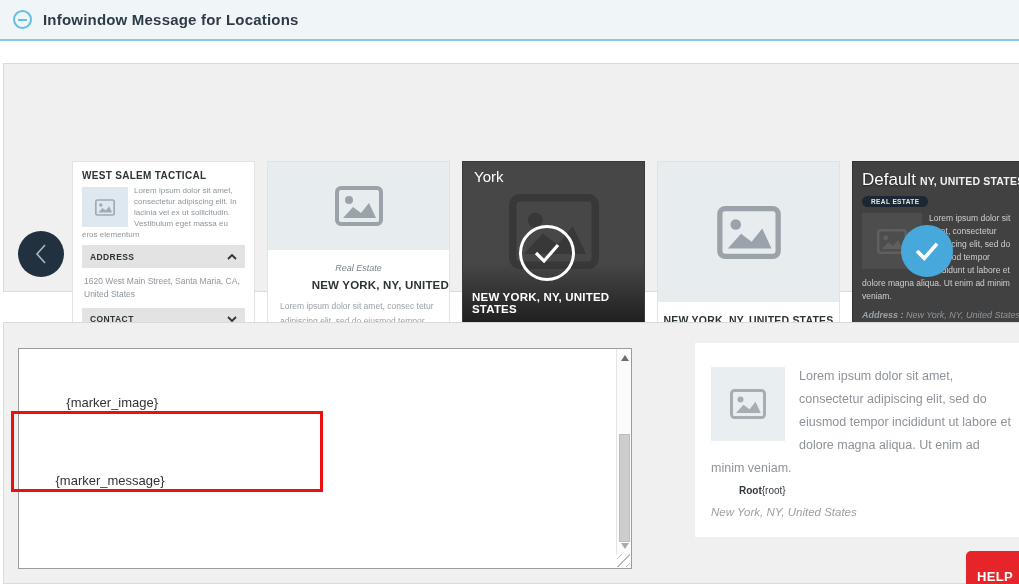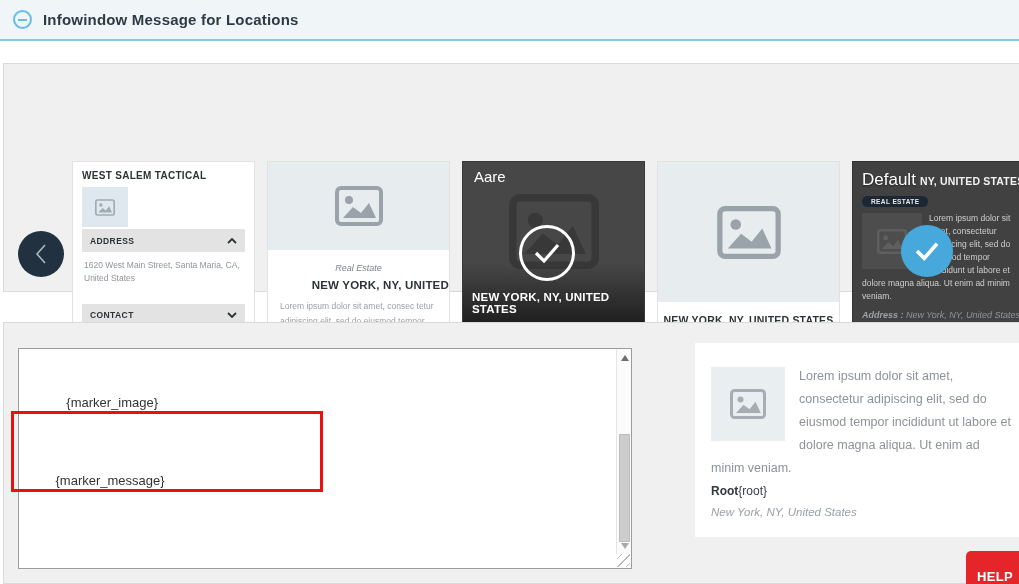--- a/index.html
+++ b/index.html
@@ -31,21 +31,21 @@
   .c1 { left:68px; }  .c2 { left:263px; } .c3 { left:458px; background:#474747; border-color:#3a3a3a; }
   .c4 { left:653px; } .c5 { left:848px; background:#414141; border-color:#333; }
 
   
   .c1 { padding:8px 9px; }
   .c1 .t { font-size:10px; font-weight:bold; color:#2d3436; letter-spacing:.3px; margin-bottom:4px; }
   .c1 .ph { float:left; width:46px; height:40px; background:#dfe8ee; margin:2px 6px 2px 0;
             display:flex; align-items:center; justify-content:center; color:#9fabb3; }
   .c1 .body { font-size:8px; color:#8d959b; line-height:11px; }
   .bar { clear:both; height:23px; background:#e3e3e3; display:flex; align-items:center;
-         justify-content:space-between; padding:0 8px; margin-top:17px; }
+         justify-content:space-between; padding:0 8px; margin-top:5px; }
   .bar .bl { font-size:8.5px; font-weight:bold; color:#2d3436; letter-spacing:.4px; }
   .bar.dark-under { border-bottom:2px solid #3a3a3a; }
   .c1 .addr { font-size:8.5px; color:#8d959b; line-height:13px; padding:7px 2px 2px 2px; }
 
   
   .imgzone { background:#e7ecef; display:flex; align-items:center; justify-content:center; color:#9aa3a9; }
   .c2 .imgzone { height:88px; }
   .c4 .imgzone { height:140px; }
   .c2 .cat { text-align:center; font-size:9px; font-style:italic; color:#7a8288; margin-top:13px; }
   .c2 .t  { text-align:right; font-size:11.5px; font-weight:bold; color:#2d3436; margin-top:6px; letter-spacing:.2px; }
@@ -106,21 +106,21 @@
   
   .preview { position:absolute; left:695px; top:343px; width:332px; height:194px;
              background:#fff; padding:14px 16px; }
   .pv-title { font-size:15px; font-weight:bold; color:#32373c; line-height:24px; letter-spacing:.2px; }
   .pv-badge { display:inline; background:#2c3a47; color:#fff; font-size:9px; font-weight:bold;
               letter-spacing:.5px; padding:3px 10px; border-radius:9px; vertical-align:2px;
               -webkit-box-decoration-break:clone; box-decoration-break:clone; }
   .pv-body { margin-top:8px; font-size:12.5px; color:#8d9399; line-height:23px; }
   .pv-ph { float:left; width:74px; height:74px; background:#e9eef1; margin:2px 14px 4px 0;
            display:flex; align-items:center; justify-content:center; color:#a6aeb4; }
-  .pv-root { clear:none; font-size:12px; color:#3a4046; line-height:22px; }
+  .pv-root { clear:none; font-size:10px; color:#3a4046; line-height:22px;margin-left:28px; }
   .pv-root b { color:#32373c; }
   .pv-addr { font-size:11.5px; font-style:italic; color:#9aa0a5; line-height:20px; }
 
   .help-btn { position:absolute; left:966px; top:551px; width:80px; height:50px;
               background:#e6252a; border:none; border-radius:5px; color:#fff;
               font-family:"Liberation Sans", sans-serif; font-size:13px; font-weight:bold;
               letter-spacing:.3px; padding-right:22px; cursor:pointer; }
 </style>
 </head>
 <body>
@@ -141,20 +141,22 @@
 
     <div class="card c1">
       <div class="t">WEST SALEM TACTICAL</div>
       <div class="ph">
         <svg width="20" height="17" viewBox="0 0 24 20">
             <rect x="1" y="1" width="22" height="18" rx="2" fill="none" stroke="currentColor" stroke-width="2"></rect>
             <circle cx="7" cy="7" r="2" fill="currentColor"></circle>
             <path d="M4 16 L9 10.5 L13 13.5 L17 8.5 L20.5 16 Z" fill="currentColor"></path>
           </svg>
       </div>
+      <div class="body">Lorem ipsum dolor sit amet, consectetur adipiscing elit. In lacinia vel ex ut sollicitudin.</div>
+      <div class="body">Vestibulum eget massa eu eros elementum</div>
       <div class="bar">
         <span class="bl">ADDRESS</span>
         <svg width="10" height="6" viewBox="0 0 10 6">
             <polyline points="1,5 5,1 9,5" fill="none" stroke="#2d3436" stroke-width="1.8"></polyline>
           </svg>
       </div>
       <div class="addr">1620 West Main Street, Santa Maria, CA, United States</div>
       <div class="bar dark-under">
         <span class="bl">CONTACT</span>
         <svg width="10" height="6" viewBox="0 0 10 6">
@@ -170,21 +172,21 @@
             <circle cx="7" cy="7" r="2" fill="currentColor"></circle>
             <path d="M4 16 L9 10.5 L13 13.5 L17 8.5 L20.5 16 Z" fill="currentColor"></path>
           </svg>
       </div>
       <div class="cat">Real Estate</div>
       <div class="t">NEW YORK, NY, UNITED</div>
       <div class="body">Lorem ipsum dolor sit amet, consec tetur adipiscing elit, sed do eiusmod tempor incididunt ut.</div>
     </div>
 
     <div class="card c3">
-      <div class="lbl">Aare</div>
+      <div class="lbl">York</div>
       <div class="bigicon">
         <svg width="90" height="75" viewBox="0 0 24 20">
             <rect x="1" y="1" width="22" height="18" rx="2" fill="none" stroke="currentColor" stroke-width="2"></rect>
             <circle cx="7" cy="7" r="2" fill="currentColor"></circle>
             <path d="M4 16 L9 10.5 L13 13.5 L17 8.5 L20.5 16 Z" fill="currentColor"></path>
           </svg>
       </div>
       <div class="grad"></div>
       <div class="check-ring">
         <svg width="28" height="22" viewBox="0 0 28 22">

